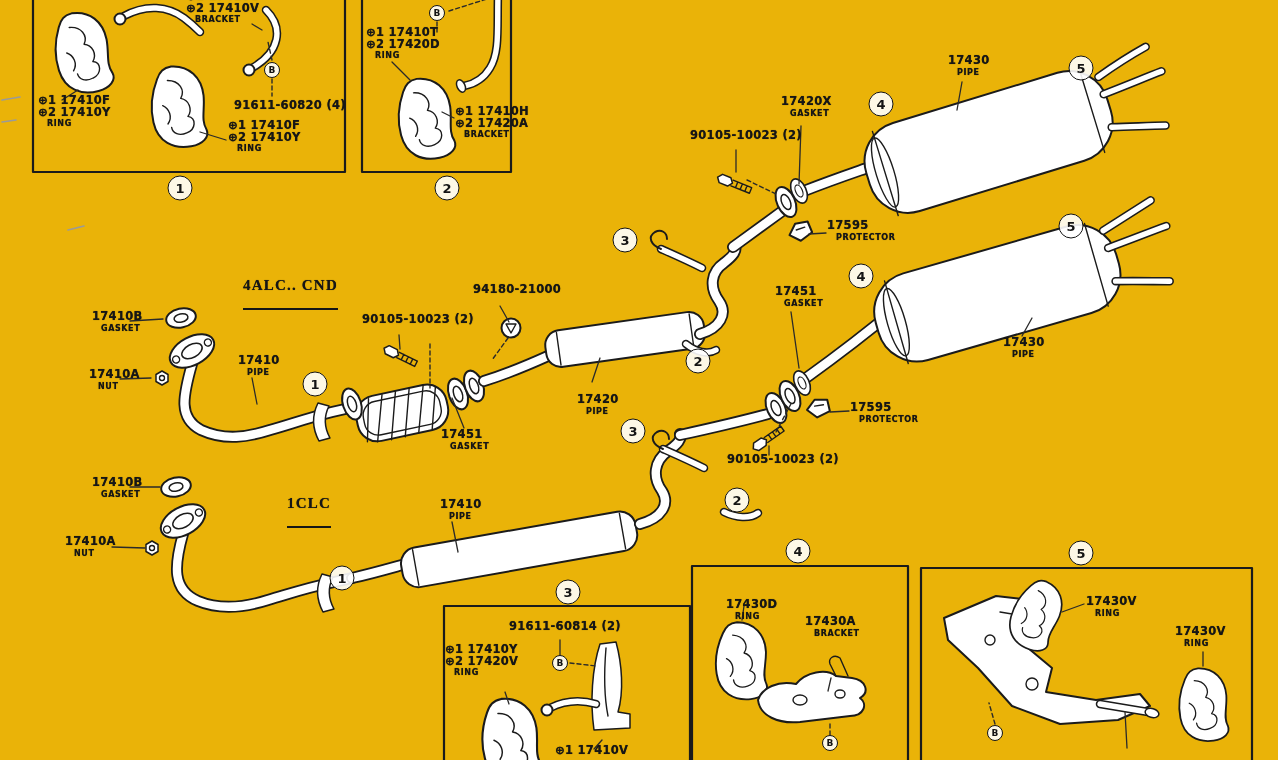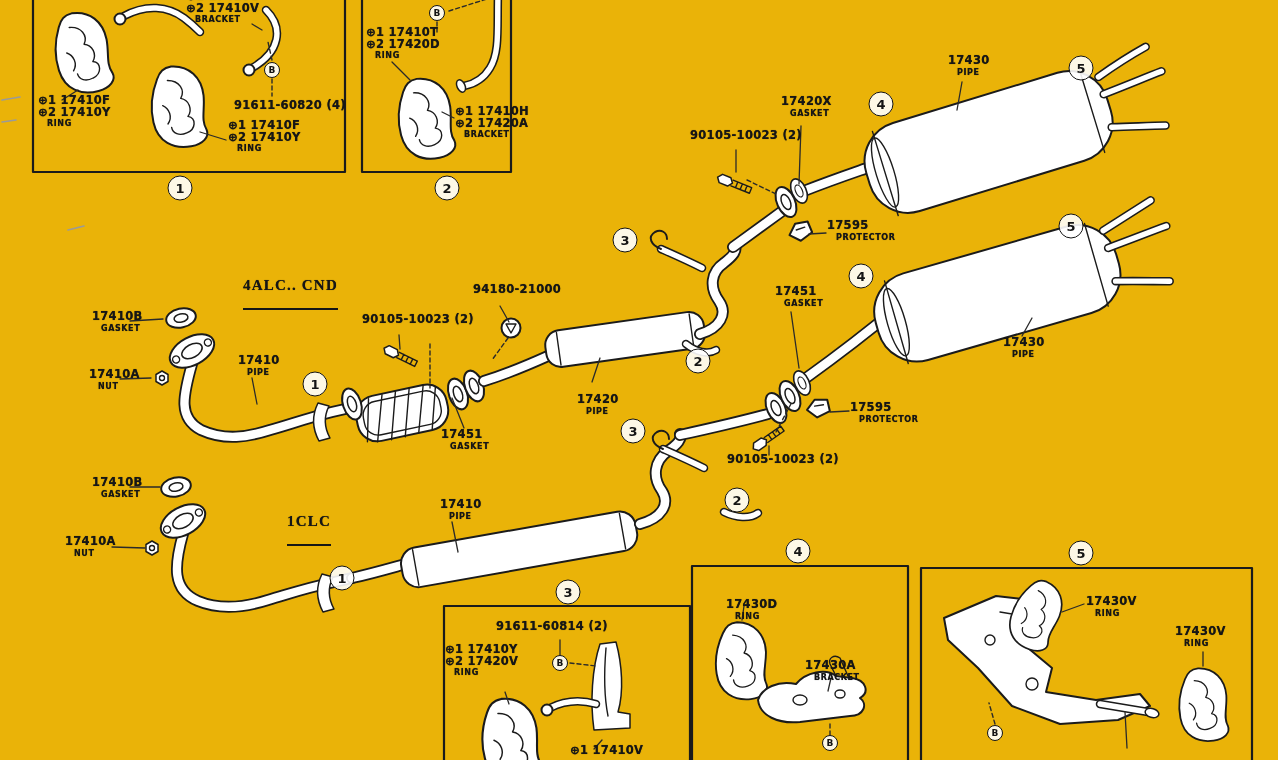--- a/index.html
+++ b/index.html
@@ -359,47 +359,47 @@
         <span class="pn">17595</span>
         <span class="desc">PROTECTOR</span>
       </div>
       <div class="plabel" style="left: 727px; top: 454px;">
         <span class="pn">90105-10023 (2)</span>
       </div>
       <div class="plabel" style="left: 92px; top: 477px;">
         <span class="pn">17410B</span>
         <span class="desc">GASKET</span>
       </div>
-      <div class="plabel heading" style="left: 287px; top: 516px;">
+      <div class="plabel heading" style="left: 287px; top: 498px;">
         <span class="pn">1CLC</span>
       </div>
       <div class="plabel" style="left: 65px; top: 536px;">
         <span class="pn">17410A</span>
         <span class="desc">NUT</span>
       </div>
       <div class="plabel" style="left: 440px; top: 499px;">
         <span class="pn">17410</span>
         <span class="desc">PIPE</span>
       </div>
-      <div class="plabel" style="left: 496px; top: 621px;">
+      <div class="plabel" style="left: 509px; top: 621px;">
         <span class="pn">91611-60814 (2)</span>
       </div>
       <div class="plabel" style="left: 445px; top: 644px;">
         <span class="pn">⊕1 17410Y</span>
         <span class="pn">⊕2 17420V</span>
         <span class="desc">RING</span>
       </div>
-      <div class="plabel" style="left: 570px; top: 745px;">
+      <div class="plabel" style="left: 555px; top: 745px;">
         <span class="pn">⊕1 17410V</span>
       </div>
       <div class="plabel" style="left: 726px; top: 599px;">
         <span class="pn">17430D</span>
         <span class="desc">RING</span>
       </div>
-      <div class="plabel" style="left: 805px; top: 660px;">
+      <div class="plabel" style="left: 805px; top: 616px;">
         <span class="pn">17430A</span>
         <span class="desc">BRACKET</span>
       </div>
       <div class="plabel" style="left: 1086px; top: 596px;">
         <span class="pn">17430V</span>
         <span class="desc">RING</span>
       </div>
       <div class="plabel" style="left: 1175px; top: 626px;">
         <span class="pn">17430V</span>
         <span class="desc">RING</span>

